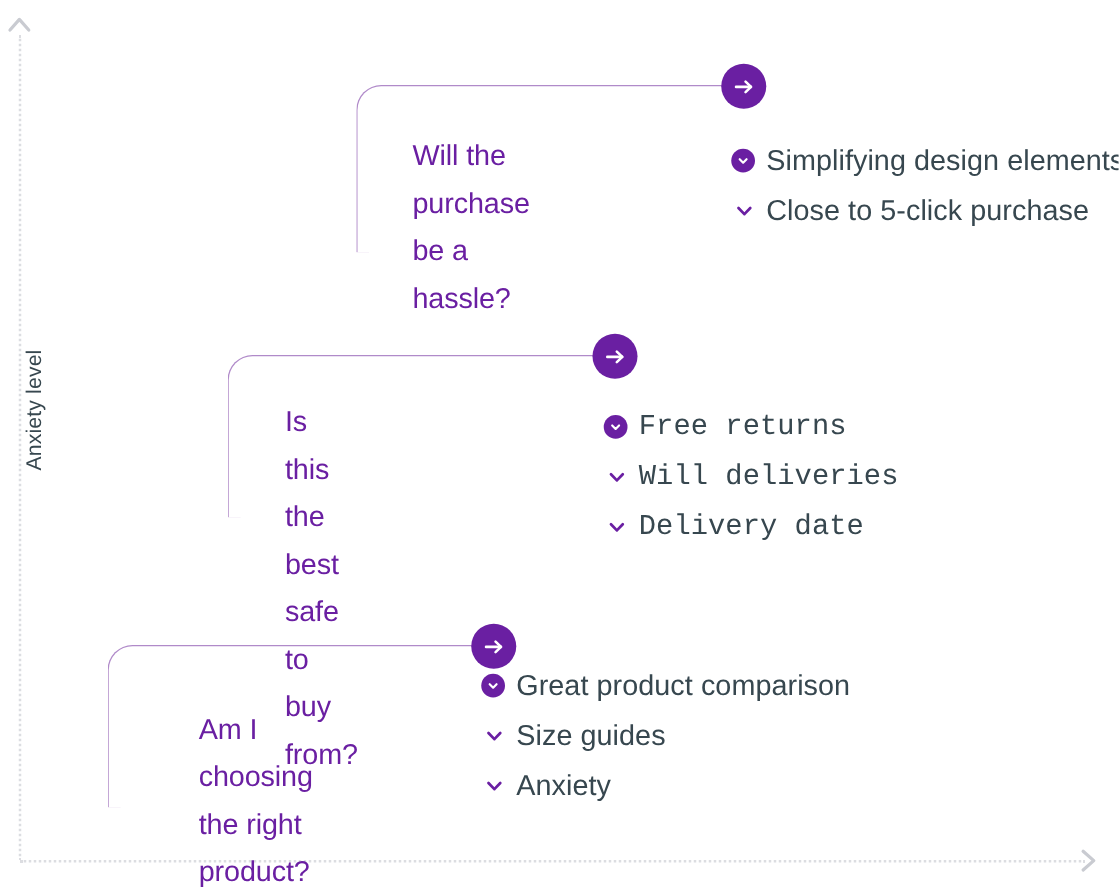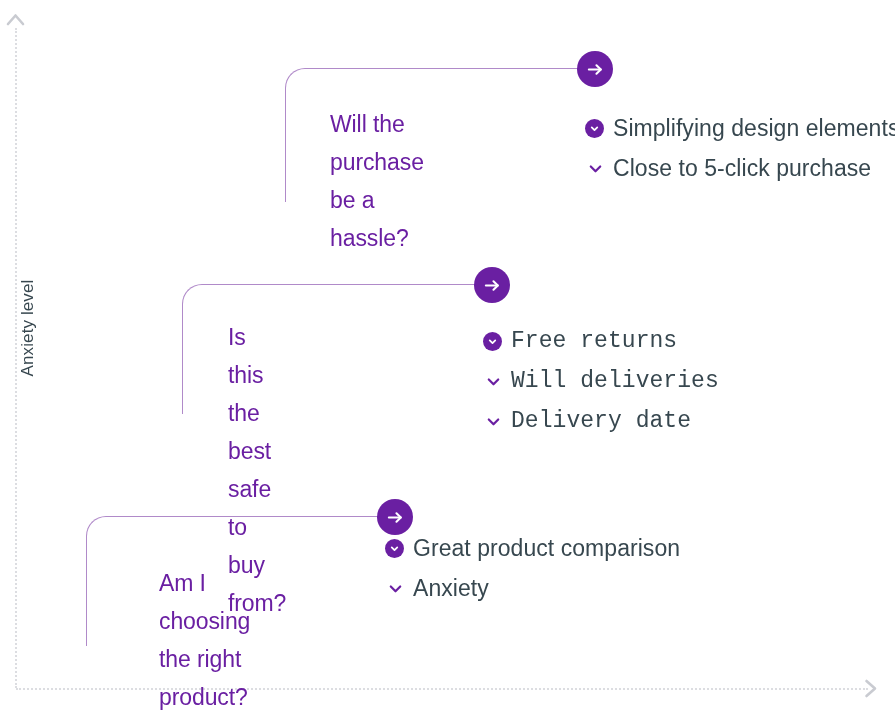--- a/index.html
+++ b/index.html
@@ -261,20 +261,28 @@
 
       <div class="bullet-row">
         <span class="bullet-icon filled">
           <svg viewBox="0 0 12 12" width="11" height="11">
             <path d="M3 4.8 L6 7.8 L9 4.8" fill="none" stroke="#ffffff" stroke-width="1.9" stroke-linecap="round" stroke-linejoin="round"></path>
           </svg>
         </span>
         <span class="bullet-text">Great product comparison</span>
       </div>
 
+      <div class="bullet-row">
+        <span class="bullet-icon">
+          <svg viewBox="0 0 18 18" width="17" height="17">
+            <path d="M4 6.8 L9 12 L14 6.8" fill="none" stroke="#6a1fa2" stroke-width="2.3" stroke-linecap="round" stroke-linejoin="round"></path>
+          </svg>
+        </span>
+        <span class="bullet-text">Size guides</span>
+      </div>
 
       <div class="bullet-row">
         <span class="bullet-icon">
           <svg viewBox="0 0 18 18" width="17" height="17">
             <path d="M4 6.8 L9 12 L14 6.8" fill="none" stroke="#6a1fa2" stroke-width="2.3" stroke-linecap="round" stroke-linejoin="round"></path>
           </svg>
         </span>
         <span class="bullet-text">Anxiety</span>
       </div>
 

